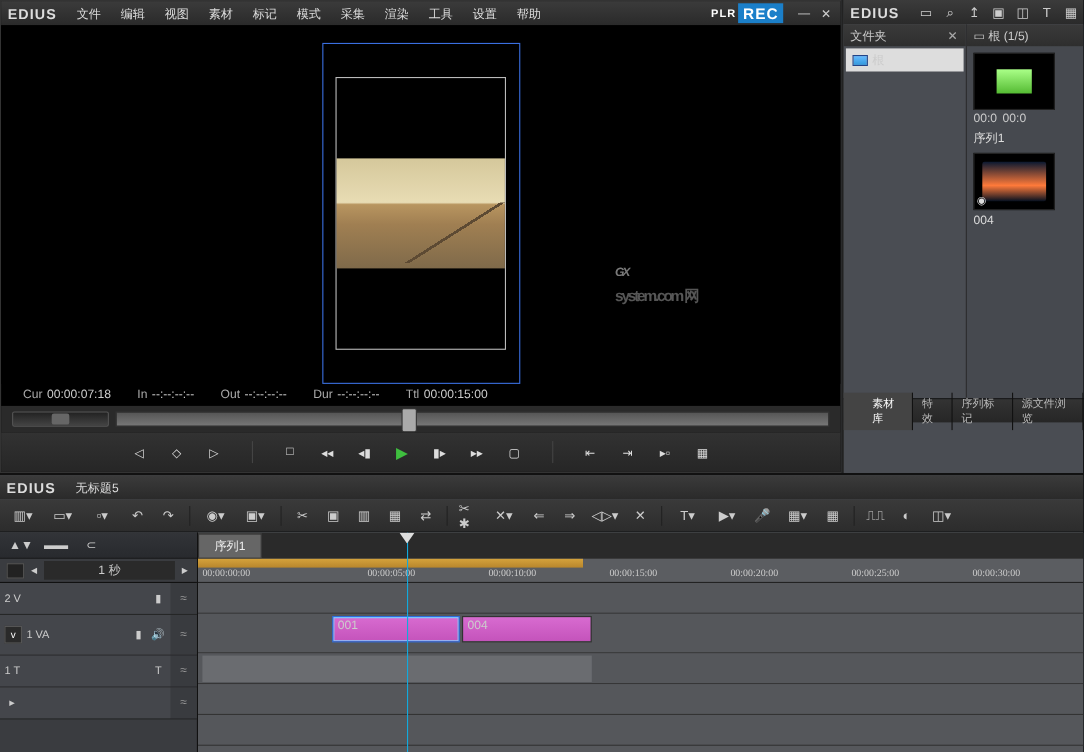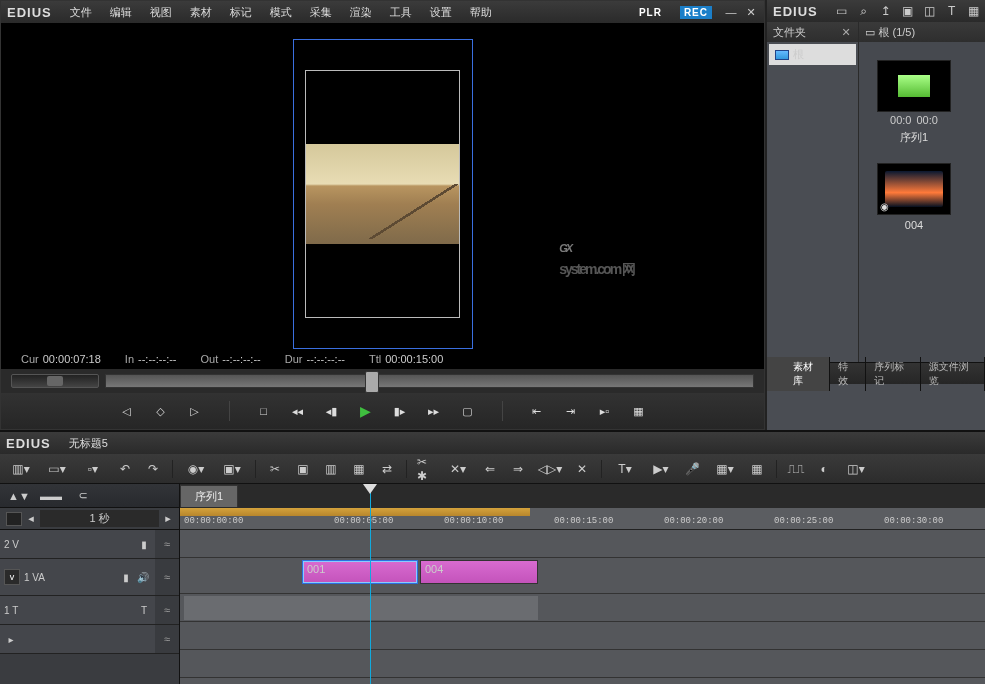--- a/index.html
+++ b/index.html
@@ -3,23 +3,23 @@
 <meta charset="utf-8">
 <style>
 * { margin: 0; padding: 0; box-sizing: border-box; font-family: "Microsoft YaHei", Arial, sans-serif; font-size: 11px; color: #ccc; user-select: none; }
 body { background: #000; width: 985px; height: 684px; overflow: hidden; display: flex; flex-direction: column; }
 .top-row { display: flex; height: 430px; }
 .player-panel { width: 765px; background: #000; border: 1px solid #333; display: flex; flex-direction: column; }
 .menubar { height: 22px; background: linear-gradient(#3b3b3b,#2a2a2a); display: flex; align-items: center; padding: 0 6px; gap: 2px; }
 .brand { font-weight: bold; font-size: 13px; color: #ddd; letter-spacing: 1px; margin-right: 8px; }
 .menu-item { padding: 2px 8px; color: #ddd; cursor: default; }
 .menu-spacer { flex: 1; }
-.plr-rec { display: flex; gap: 18px; align-items: center; margin-right: 6px; }
+.plr-rec { display: flex; gap: 2px; align-items: center; margin-right: 6px; }
 .plr { color: #fff; font-weight: bold; font-size: 10px; letter-spacing: 1px; }
-.rec { background: #1b7fc9; color: #fff; font-weight: bold; font-size: 10px; padding: 1px 4px; letter-spacing: 1px; }
+.rec { background: #1b7fc9; color: #fff; font-weight: bold; font-size: 14px; padding: 1px 4px; letter-spacing: 1px; }
 .win-btn { width: 14px; height: 14px; display: inline-flex; align-items: center; justify-content: center; color: #ccc; margin-left: 4px; cursor: default; }
 .viewer-zone { flex: 1; background: #000; display: flex; align-items: flex-end; justify-content: center; position: relative; }
 .outer-frame { width: 180px; height: 310px; border: 1.5px solid #3a6fe0; display: flex; align-items: center; justify-content: center; }
 .inner-frame { width: 155px; height: 248px; border: 1px solid #bbb; display: flex; align-items: center; justify-content: center; background: #000; }
 .video-thumb { width: 155px; height: 100px; background: linear-gradient(to bottom,#d5c89b 0%,#e8dcb4 40%,#b89560 42%,#a07f52 60%,#7f6a4a 100%); position: relative; }
 .video-thumb:after { content:""; position:absolute; left:50%; top:40%; width:40%; height:55%; background: linear-gradient(135deg, transparent 0 48%, #5d4a33 48% 52%, transparent 52%); transform: skewX(-30deg); }
 .watermark { position: absolute; right: 130px; bottom: 70px; font-size: 40px; color: #888; font-weight: bold; opacity: 0.6; font-style: italic; letter-spacing: -2px; }
 .watermark small { font-size: 14px; display: block; text-align: right; font-style: normal; opacity: 0.7; }
 .tc-row { height: 20px; display: flex; align-items: center; gap: 24px; padding: 0 20px; color: #bbb; font-family: "Courier New", monospace; font-size: 11px; }
 .tc-label { color: #aaa; margin-right: 4px; font-family: Arial; }
@@ -32,27 +32,27 @@
 .tbtn { width: 20px; height: 20px; display:inline-flex; align-items:center; justify-content:center; color:#ddd; cursor:default; }
 .tgroup { display:flex; gap:14px; padding:0 10px; }
 .play { color:#3fbf3f; font-size:14px; }
 .divider { width:1px; height:20px; background:#444; }
 
 .bin-panel { width: 220px; background: #4a4d53; border-left: 2px solid #222; display:flex; flex-direction:column; }
 .bin-top { height:22px; background: linear-gradient(#3b3b3b,#2a2a2a); display:flex; align-items:center; gap:8px; padding:0 6px; }
 .bin-icons { display:flex; gap:6px; }
 .bin-icn { width:16px; height:16px; display:inline-flex; align-items:center; justify-content:center; color:#ccc; cursor:default; font-size:12px; }
 .panes { display:flex; height: 340px; }
-.folder-pane { width:92px; background:#4a4d53; border-right:1px solid #2a2a2a; }
+.folder-pane { width:112px; background:#4a4d53; border-right:1px solid #2a2a2a; }
 .pane-hdr { height:20px; background: linear-gradient(#3a3a3a,#2e2e2e); display:flex; align-items:center; padding:0 6px; color:#ccc; justify-content:space-between; }
 .pane-hdr .x { width:12px; height:12px; display:inline-flex; align-items:center; justify-content:center; color:#aaa; cursor:default; }
 .tree-item { display:flex; align-items:center; gap:4px; padding:3px 6px; background:#ddd; color:#222; margin:2px; }
 .tree-icon { width:14px; height:10px; background: linear-gradient(#6bf,#39d); border:1px solid #248; }
 .clip-pane { flex:1; background:#46494f; overflow:hidden; }
-.clip-card { margin:18px; width:74px;text-align:center; }
+.clip-card { margin:6px; width:74px; }
 .clip-thumb { width:74px; height:52px; background:#000; border:1px solid #222; display:flex; align-items:center; justify-content:center; position:relative; }
 .clip-thumb.seq:before { content:""; width:32px; height:22px; background: linear-gradient(#af8,#5b3); }
 .clip-thumb.img:before { content:""; width:58px; height:36px; background: linear-gradient(to bottom,#0a1830,#ff7a3a 60%,#051020); border-radius:2px; }
 .clip-meta { font-size:9px; color:#9cf; margin-top:2px; }
 .clip-caption { font-size:11px; color:#ddd; margin-top:4px; }
 .clip-cam { position:absolute; left:2px; bottom:2px; color:#ddd; font-size:10px; }
 .bin-tabs { height:22px; background: linear-gradient(#333,#262626); display:flex; align-items:center; border-top:1px solid #111; }
 .bin-tab { padding:3px 8px; color:#bbb; border-right:1px solid #111; cursor:default; font-size:10px; }
 .bin-tab.active { background:#444; color:#fff;padding-left:26px; }
 
@@ -76,21 +76,21 @@
 .track-hdr.small { height:28px; }
 .track-sel { width:16px; height:16px; background:#2a2a2a; border:1px solid #555; display:inline-flex; align-items:center; justify-content:center; color:#fff; font-size:9px; }
 .track-name { color:#ccc; font-size:10px; flex:1; }
 .track-icn { width:14px; height:14px; color:#ccc; display:inline-flex; align-items:center; justify-content:center; font-size:10px; cursor:default; }
 .ripple-col { width:24px; background:#393b3f; display:flex; align-items:center; justify-content:center; color:#999; }
 .tracks-area { flex:1; background:#56585c; position:relative; overflow:hidden; }
 .seq-tab-row { height:24px; background:#2a2a2a; display:flex; align-items:center; }
 .seq-tab { padding:3px 14px; background:#666; color:#eee; border:1px solid #333; border-bottom:none; cursor:default; }
 .ruler { height:22px; background:#5b5d61; position:relative; border-bottom:1px solid #222; }
 .ruler-bar { position:absolute; top:0; left:0; height:8px; width:350px; background:linear-gradient(#d4a23c,#b8862c); }
-.ruler-tick { position:absolute; top:8px; font-size:9px; color:#ccc; font-family:Liberation Mono, monospace; }
+.ruler-tick { position:absolute; top:8px; font-size:9px; color:#ccc; font-family:Liberation Serif, serif; }
 .playhead { position:absolute; top:0; bottom:0; width:1px; background:#1ad; left:190px; z-index:5; }
 .playhead:before { content:""; position:absolute; top:0; left:-7px; width:14px; height:10px; background:#ddd; clip-path: polygon(0 0,100% 0,50% 100%); }
 .tl-track { height:36px; background:#55575b; border-bottom:1px solid #333; position:relative; }
 .tl-track.small { height:28px; }
 .clip { position:absolute; top:2px; height:24px; background: linear-gradient(#d86bd0,#c453bb); border:1px solid #333; color:#111; font-size:10px; padding:2px 4px; }
 .clip.sel { border:1.5px solid #2d6fe0; box-shadow:0 0 0 1px #8cf inset; }
 .grey-track { position:absolute; top:2px; left:4px; right:0; height:24px; background:#6a6c70; }
 </style>
 </head>
 <body>

